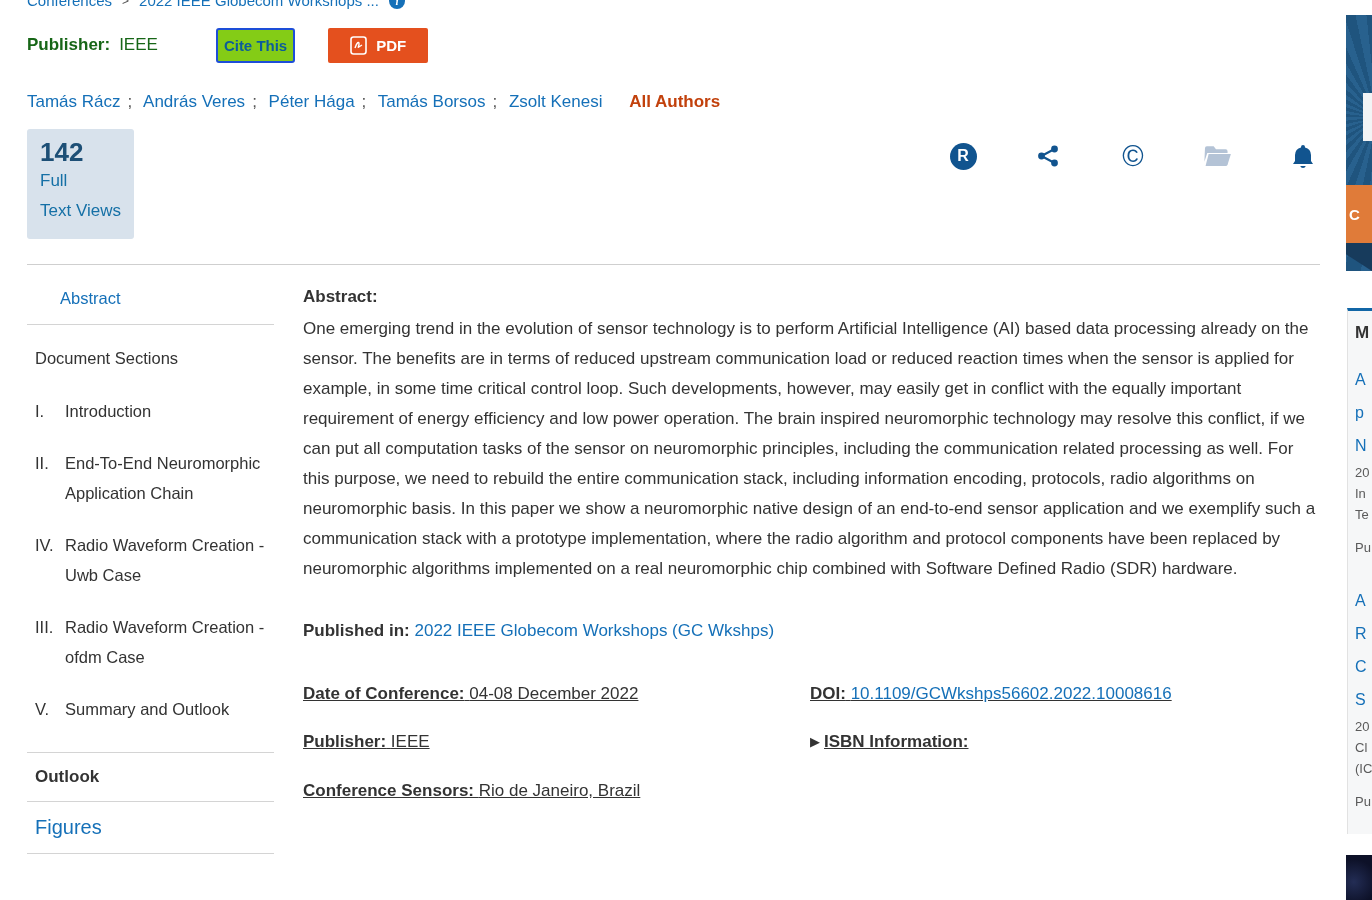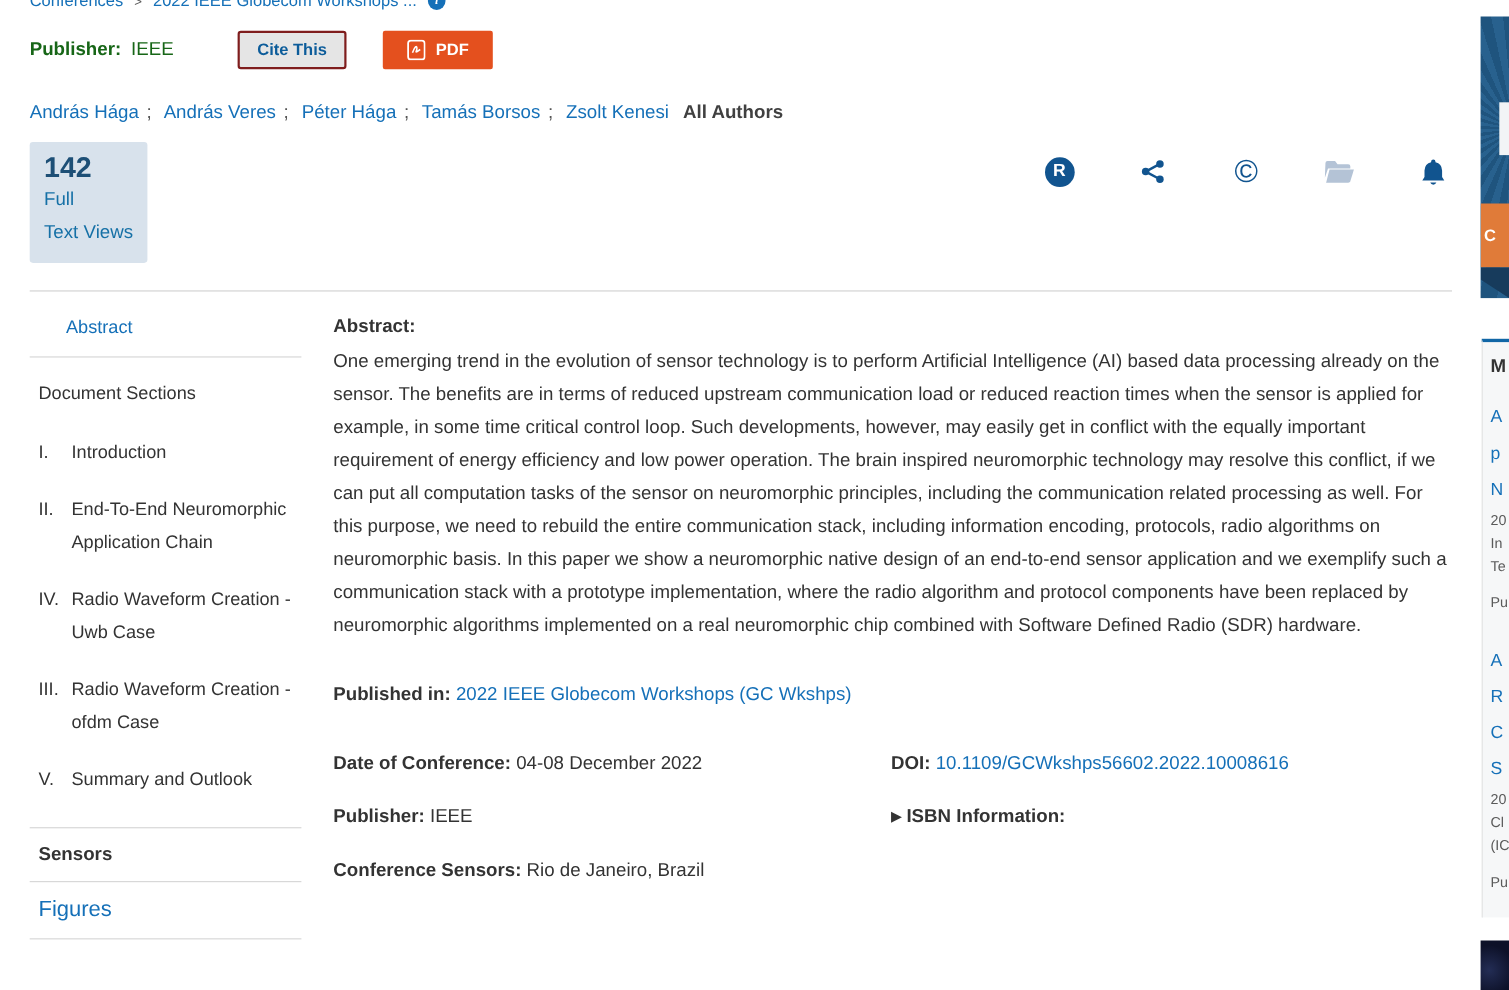--- a/index.html
+++ b/index.html
@@ -21,32 +21,32 @@
     font-size:11px; font-weight:bold; display:inline-flex; align-items:center; justify-content:center;
     font-family:"Liberation Serif", serif; font-style:italic; }
 
   
   .doc-title { font-size:29px; font-weight:bold; color:#252525; margin:16px 0 0 0; letter-spacing:-0.2px; }
 
   
   .pub-row { display:flex; align-items:center; margin-top:16px; height:36px; }
   .pub-label { color:#176617; font-weight:bold; font-size:17px; }
   .pub-value { color:#176617; font-size:17px; margin-left:9px; }
-  .cite-btn { margin-left:58px; border:2px solid #7f1d1d; background:#e5e5e5; color:#0c5c9a;
-    font-weight:bold; font-size:15px; padding:7px 16px; border-radius:3px; cursor:pointer;
+  .cite-btn { margin-left:58px; border:2px solid #1d4ed8; background:#84cc16; color:#0c5c9a;
+    font-weight:bold; font-size:15px; padding:7px 6px; border-radius:3px; cursor:pointer;
     font-family:"Liberation Sans", sans-serif; }
   .pdf-btn { margin-left:33px; border:none; background:#e4501e; color:#fff; font-weight:bold;
     font-size:15px; padding:8px 22px; border-radius:2px; cursor:pointer; display:flex;
     align-items:center; gap:9px; font-family:"Liberation Sans", sans-serif; }
 
   
   .authors-row { margin-top:29px; font-size:17px; }
   .authors-row a { color:#1570b8; text-decoration:none; cursor:pointer; }
   .auth-sep { color:#555; margin:0 7px; }
-  .all-authors { font-weight:bold; color:#404040; margin-left:8px; cursor:pointer; }
+  .all-authors { font-weight:bold; color:#c2410c; margin-left:22px; cursor:pointer; }
 
   
   .metrics-row { display:flex; margin-top:17px; align-items:flex-start; }
   .metrics-box { background:#d8e2ec; border-radius:3px; padding:9px 13px 13px 13px; min-width:96px; }
   .metrics-num { color:#1d4f76; font-weight:bold; font-size:26px; line-height:28px; }
   .metrics-line { color:#1570a6; font-size:17px; line-height:30px; }
   .action-icons { margin-left:auto; margin-right:3px; margin-top:13px;
     display:flex; align-items:center; gap:57px; }
   .icon-btn { width:28px; height:28px; display:flex; align-items:center; justify-content:center; cursor:pointer; }
   .r-badge { width:27px; height:27px; border-radius:50%; background:#11548f; color:#fff;
@@ -70,21 +70,21 @@
   .side-link-row.blue { color:#1570b8; font-size:20px; }
 
   .content { flex:1; padding-left:29px; padding-right:2px; }
   .abstract-head { font-weight:bold; font-size:17px; margin-bottom:7px; }
   .abstract-text { font-size:17px; line-height:30px; margin:0; color:#333; }
   .published-row { margin-top:37px; font-size:17px; }
   .published-row .lab { font-weight:bold; }
   .published-row a { color:#1570b8; text-decoration:none; cursor:pointer; }
 
   .meta-grid { display:grid; grid-template-columns:507px 1fr; row-gap:22px; margin-top:40px; font-size:17px; }
-  .meta-item { line-height:26px; }
+  .meta-item { line-height:26px;text-decoration:underline; }
   .meta-item .lab { font-weight:bold; }
   .meta-item a { color:#1570b8; text-decoration:none; cursor:pointer; }
   .isbn-caret { display:inline-block; color:#333; font-size:13px; margin-right:4px; transform:translateY(-1px); }
   .xplore-it { font-style:italic; font-weight:bold; }
 
   
   .right-rail { position:absolute; top:0; right:0; width:26px; height:900px; }
   .ad-top { position:absolute; top:15px; right:0; width:26px; height:256px; cursor:pointer;
     background:
       repeating-conic-gradient(from 0deg at 120% 40%, #28618e 0deg 6deg, #1f547e 6deg 12deg);
@@ -129,21 +129,21 @@
         <svg width="17" height="19" viewBox="0 0 17 19">
           <rect x="1" y="1" width="15" height="17" rx="2.5" fill="none" stroke="#fff" stroke-width="1.6"></rect>
           <path d="M5 12 C7 6, 9 5, 9 8 C9 11, 6 13, 12 9" fill="none" stroke="#fff" stroke-width="1.4"></path>
         </svg>
       </span>
       <span>PDF</span>
     </button>
   </div>
 
   <div class="authors-row">
-    <a>András Hága</a><span class="auth-sep">;</span>
+    <a>Tamás Rácz</a><span class="auth-sep">;</span>
     <a>András Veres</a><span class="auth-sep">;</span>
     <a>Péter Hága</a><span class="auth-sep">;</span>
     <a>Tamás Borsos</a><span class="auth-sep">;</span>
     <a>Zsolt Kenesi</a>
     <span class="all-authors">All Authors</span>
   </div>
 
   <div class="metrics-row">
     <div class="metrics-box">
       <div class="metrics-num">142</div>
@@ -204,21 +204,21 @@
         <div class="side-sec">
           <span class="num">III.</span>
           <span class="lbl">Radio Waveform Creation - ofdm Case</span>
         </div>
         <div class="side-sec">
           <span class="num">V.</span>
           <span class="lbl">Summary and Outlook</span>
         </div>
       </div>
       <hr class="side-divider">
-      <div class="side-link-row bold-dark">Sensors</div>
+      <div class="side-link-row bold-dark">Outlook</div>
       <hr class="side-divider">
       <div class="side-link-row blue">Figures</div>
       <hr class="side-divider">
 
     </nav>
 
     <div class="content">
       <div class="abstract-head">Abstract:</div>
       <p class="abstract-text">One emerging trend in the evolution of sensor technology is to perform Artificial Intelligence (AI) based data processing already on the sensor. The benefits are in terms of reduced upstream communication load or reduced reaction times when the sensor is applied for example, in some time critical control loop. Such developments, however, may easily get in conflict with the equally important requirement of energy efficiency and low power operation. The brain inspired neuromorphic technology may resolve this conflict, if we can put all computation tasks of the sensor on neuromorphic principles, including the communication related processing as well. For this purpose, we need to rebuild the entire communication stack, including information encoding, protocols, radio algorithms on neuromorphic basis. In this paper we show a neuromorphic native design of an end-to-end sensor application and we exemplify such a communication stack with a prototype implementation, where the radio algorithm and protocol components have been replaced by neuromorphic algorithms implemented on a real neuromorphic chip combined with Software Defined Radio (SDR) hardware.</p>
 

